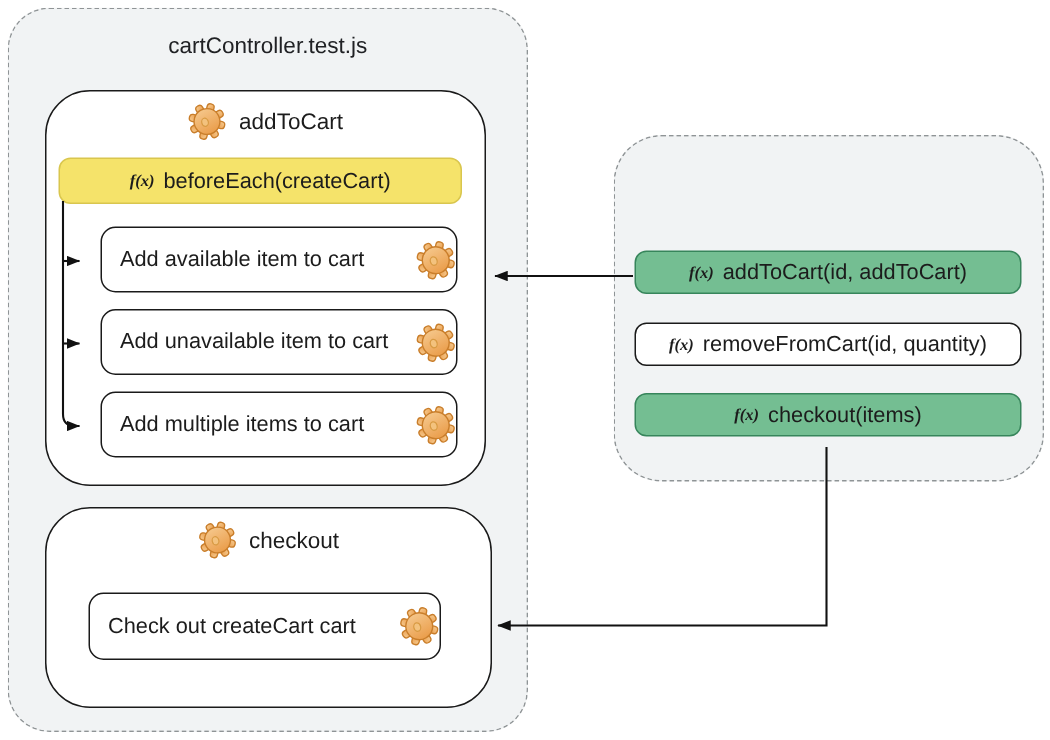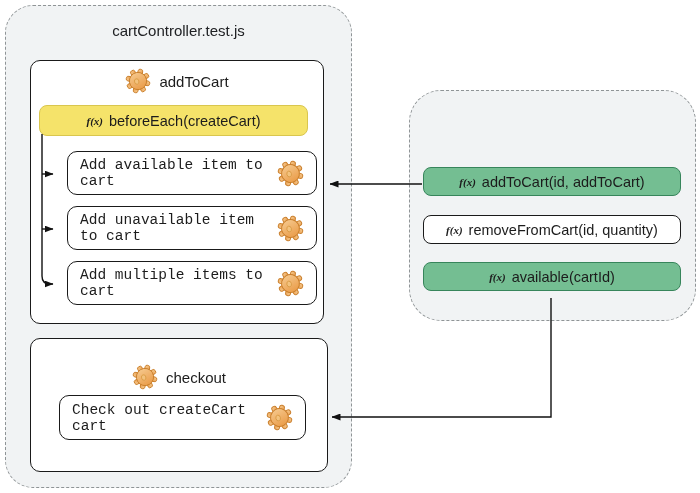--- a/index.html
+++ b/index.html
@@ -7,35 +7,35 @@
     position:relative;width:700px;height:493px;background:#ffffff;
     font-family:"Liberation Sans",sans-serif;color:#1c1c1c;overflow:hidden;
   }
   .panel{
     position:absolute;background:#f1f3f4;border:1px dashed #8f9496;border-radius:28px;
   }
   .panel-title{
     position:absolute;left:0;right:0;text-align:center;font-size:15px;color:#202124;
   }
   .suite{
-    position:absolute;background:#ffffff;border:1.4px solid #1a1a1a;border-radius:10px;
+    position:absolute;background:#ffffff;border:1.4px solid #1a1a1a;border-radius:30px;
   }
   .suite-header{
     position:absolute;left:0;right:0;display:flex;align-items:center;justify-content:center;gap:8px;
   }
   .suite-header .label{font-size:15px;}
   .gear{width:27px;height:27px;flex:0 0 auto;}
   .gear.small{width:26px;height:26px;}
   .hook-box{
     position:absolute;background:#f5e36a;border:1px solid #d9c64e;border-radius:8px;
     display:flex;align-items:center;justify-content:center;gap:6px;font-size:14.5px;
   }
   .test-box{
     position:absolute;background:#ffffff;border:1.4px solid #1a1a1a;border-radius:10px;
-    display:flex;align-items:center;gap:8px;padding:0 12px 0 12px;font-size:14.5px;font-family:Liberation Mono, monospace;
+    display:flex;align-items:center;gap:8px;padding:0 0 0 12px;font-size:14.5px;
   }
   .test-box .test-label{flex:1 1 auto;text-align:left;}
   .fn-box{
     position:absolute;border-radius:8px;display:flex;align-items:center;justify-content:center;
     gap:6px;font-size:14.5px;background:#ffffff;border:1.5px solid #1a1a1a;
   }
   .fn-box.highlight{background:#74be92;border:1.5px solid #37855b;}
   .fx{font-family:"Liberation Serif",serif;font-style:italic;font-weight:bold;font-size:11px;}
   .connectors{
     position:absolute;left:0;top:0;width:700px;height:493px;z-index:5;pointer-events:none;
@@ -102,21 +102,21 @@
       </div>
       <div class="test-box" style="left:36px;top:145px;width:224px;height:42px;">
         <span class="test-label">Add unavailable item to cart</span>
         <svg class="gear">
             <use href="#gear-symbol"></use>
           </svg>
       </div>
     </div>
 
     <div class="suite" style="left:24px;top:332px;width:296px;height:132px;">
-      <div class="suite-header" style="top:8px;margin-top:17px;">
+      <div class="suite-header" style="top:8px;">
         <svg class="gear small">
             <use href="#gear-symbol"></use>
           </svg>
         <span class="label">checkout</span>
       </div>
       <div class="test-box" style="left:28px;top:56px;width:221px;height:43px;">
         <span class="test-label">Check out createCart cart</span>
         <svg class="gear">
             <use href="#gear-symbol"></use>
           </svg>
@@ -129,21 +129,21 @@
     <div class="fn-box highlight" style="left:13px;top:76px;width:256px;height:27px;">
       <span class="fx">f(x)</span>
       <span>addToCart(id, addToCart)</span>
     </div>
     <div class="fn-box" style="left:13px;top:124px;width:256px;height:27px;">
       <span class="fx">f(x)</span>
       <span>removeFromCart(id, quantity)</span>
     </div>
     <div class="fn-box highlight" style="left:13px;top:171px;width:256px;height:27px;">
       <span class="fx">f(x)</span>
-      <span>available(cartId)</span>
+      <span>checkout(items)</span>
     </div>
   </section>
 
   <svg class="connectors" viewBox="0 0 700 493">
     <defs>
       <marker id="arw" markerUnits="userSpaceOnUse" markerWidth="9" markerHeight="7" refX="8.5" refY="3.5" orient="auto">
         <path d="M0 0 L9 3.5 L0 7 Z" fill="#111111"></path>
       </marker>
     </defs>
     <g fill="none" stroke="#111111" stroke-width="1.4">

